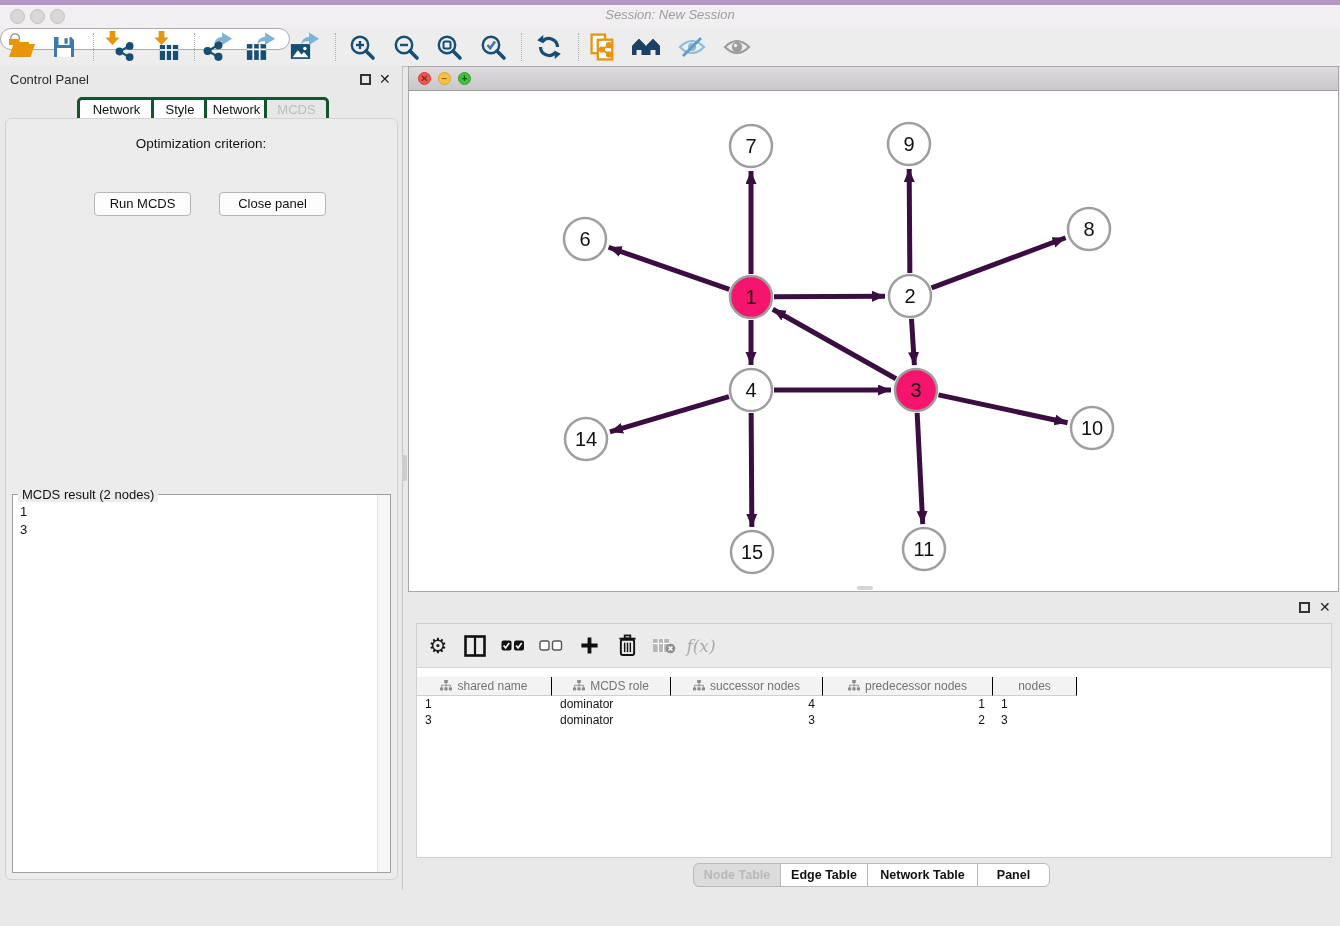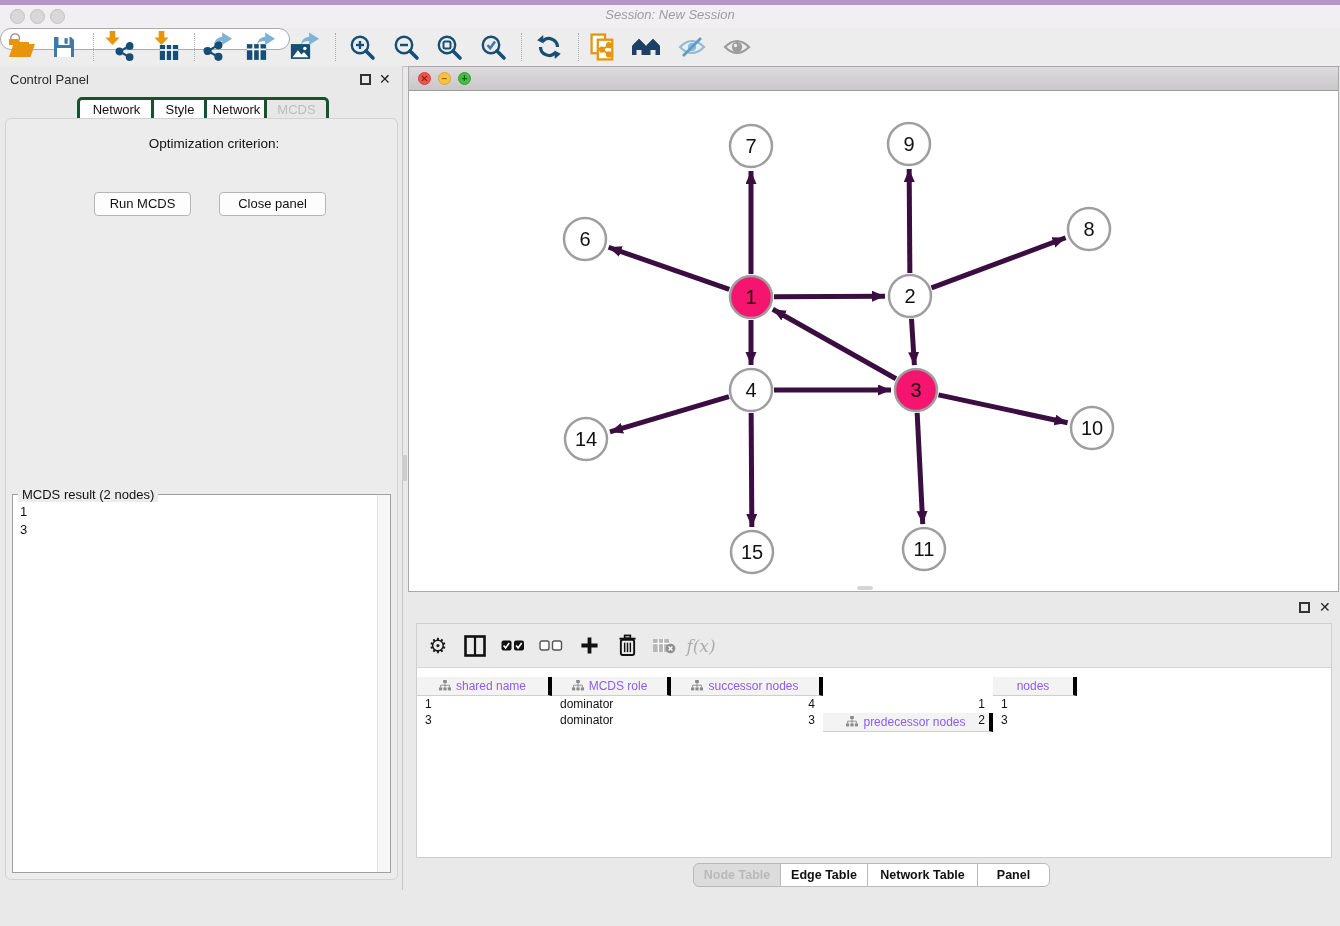--- a/index.html
+++ b/index.html
@@ -24,21 +24,21 @@
   #search-box input{border:none;outline:none;font-size:13px;width:250px;background:transparent;font-family:inherit;}
 
   
   #control-panel{left:0;top:66px;width:402px;height:824px;background:#e9e9e9;border-right:1px solid #c6c6c6;}
   #cp-title{left:10px;top:6px;font-size:13px;color:#2a2a2a;}
   .panel-float{width:11px;height:11px;border:2px solid #333;box-sizing:border-box;}
   .panel-close{font-size:14px;font-weight:bold;color:#222;line-height:11px;}
   .cp-tab{position:absolute;top:31px;height:20px;line-height:20px;text-align:center;font-size:13px;background:#fff;border:3px solid #14532d;box-sizing:content-box;color:#111;}
   .cp-tab.active{background:#e7e7e7;color:#bdbdbd;border-radius:0 5px 5px 0;}
   #cp-box{left:5px;top:52px;width:391px;height:760px;border:1px solid #d2d2d2;border-radius:6px;background:#ececec;}
-  #opt-label{left:0;top:70px;width:402px;text-align:center;font-size:13.5px;color:#111;padding-left:13px;}
+  #opt-label{left:0;top:70px;width:402px;text-align:center;font-size:13.5px;color:#111;}
   #opt-select{left:44px;top:92px;width:310px;height:23px;background:#fff;border:1px solid #b2b2b2;border-radius:5px;box-sizing:border-box;display:flex;align-items:center;}
   #opt-select span.val{font-size:13px;padding-left:9px;color:#111;flex:1;}
   .stepper{width:16px;height:17px;margin-right:4px;display:flex;flex-direction:column;align-items:center;justify-content:center;gap:1px;}
   .stepper i{display:block;width:0;height:0;border-left:4px solid transparent;border-right:4px solid transparent;}
   .stepper .up{border-bottom:5px solid #555;}
   .stepper .dn{border-top:5px solid #555;}
   .cp-btn{position:absolute;top:126px;height:22px;background:#fdfdfd;border:1px solid #b5b5b5;border-radius:4px;font-size:13px;color:#111;text-align:center;line-height:22px;}
   #mcds-result{left:12px;top:428px;width:377px;height:377px;border:1px solid #9f9f9f;background:#fff;}
   #mcds-legend{left:18px;top:421px;font-size:13px;color:#111;background:#ececec;padding:0 4px;}
   #mcds-lines{left:7px;top:8px;font-size:13px;color:#111;line-height:18px;white-space:pre;}
@@ -59,21 +59,21 @@
   #net-hscroll{left:448px;bottom:1px;width:16px;height:4px;background:#d5d5d5;border-radius:2px;}
 
   
   #table-panel{left:408px;top:595px;width:932px;height:295px;background:#e9e9e9;}
   #tp-title{left:10px;top:5px;font-size:13px;color:#2a2a2a;margin-top:28px;}
   #tp-container{left:8px;top:28px;width:916px;height:235px;border:1px solid #cfcfcf;background:#fff;box-sizing:border-box;}
   #tp-toolbar{left:0;top:0;width:100%;height:43px;background:#ebebeb;border-bottom:1px solid #d6d6d6;}
   .tpicon{position:absolute;top:0;height:43px;display:flex;align-items:center;justify-content:center;width:34px;}
   #fx-label{font-family:"DejaVu Serif","Liberation Serif",serif;font-style:italic;font-size:17px;color:#ababab;}
   #tp-header{left:0;top:53px;height:19px;display:flex;}
-  .th{height:19px;background:#f3f3f3;border-right:4px solid #000000;border-bottom:1px solid #cfcfcf;display:flex;align-items:center;justify-content:center;gap:5px;font-size:12px;color:#8b5cf6;box-sizing:border-box;}
+  .th{height:19px;background:#f3f3f3;border-right:1px solid #000000;border-bottom:1px solid #cfcfcf;display:flex;align-items:center;justify-content:center;gap:5px;font-size:12px;color:#737373;box-sizing:border-box;}
   #tp-rows{left:0;top:72px;width:100%;}
   .tr{display:flex;height:16px;}
   .td{font-size:12px;color:#111;box-sizing:border-box;padding:1px 8px 0 8px;overflow:hidden;}
   .td.r{text-align:right;}
   .bt-tab{position:absolute;top:268px;height:22px;line-height:22px;text-align:center;font-size:12.5px;font-weight:600;background:#fff;border:1px solid #b9b9b9;color:#111;box-sizing:content-box;}
   .bt-tab.active{background:#dcdcdc;color:#b9b9b9;}
 
   
   #status-bar{left:0;top:890px;width:1340px;height:36px;background:#ececec;border-top:1px solid #c6c6c6;box-sizing:border-box;}
   #list-button{left:10px;top:6px;width:30px;height:26px;background:#fff;border:1px solid #b3b3b3;border-radius:3px;display:flex;align-items:center;justify-content:center;}
@@ -482,21 +482,21 @@
                 <rect x="0" y="7.4" width="3.2" height="3"></rect>
                 <rect x="4.4" y="7.4" width="3.2" height="3"></rect>
                 <rect x="8.8" y="7.4" width="3.2" height="3"></rect>
               </g>
               <g stroke="#8a8a8a" stroke-width="0.9" fill="none">
                 <path d="M6 3 v2.2 M1.6 7.4 V5.2 H10.4 V7.4 M6 5.2 V7.4"></path>
               </g>
             </svg>
             <span>successor nodes</span>
           </div>
-          <div class="th" style="width: 170px; margin-top: 36px;">
+          <div class="th" style="width: 170px;">
             <svg width="12" height="12" viewBox="0 0 12 12">
               <g fill="#8a8a8a">
                 <rect x="4.2" y="0" width="3.6" height="3"></rect>
                 <rect x="0" y="7.4" width="3.2" height="3"></rect>
                 <rect x="4.4" y="7.4" width="3.2" height="3"></rect>
                 <rect x="8.8" y="7.4" width="3.2" height="3"></rect>
               </g>
               <g stroke="#8a8a8a" stroke-width="0.9" fill="none">
                 <path d="M6 3 v2.2 M1.6 7.4 V5.2 H10.4 V7.4 M6 5.2 V7.4"></path>
               </g>

